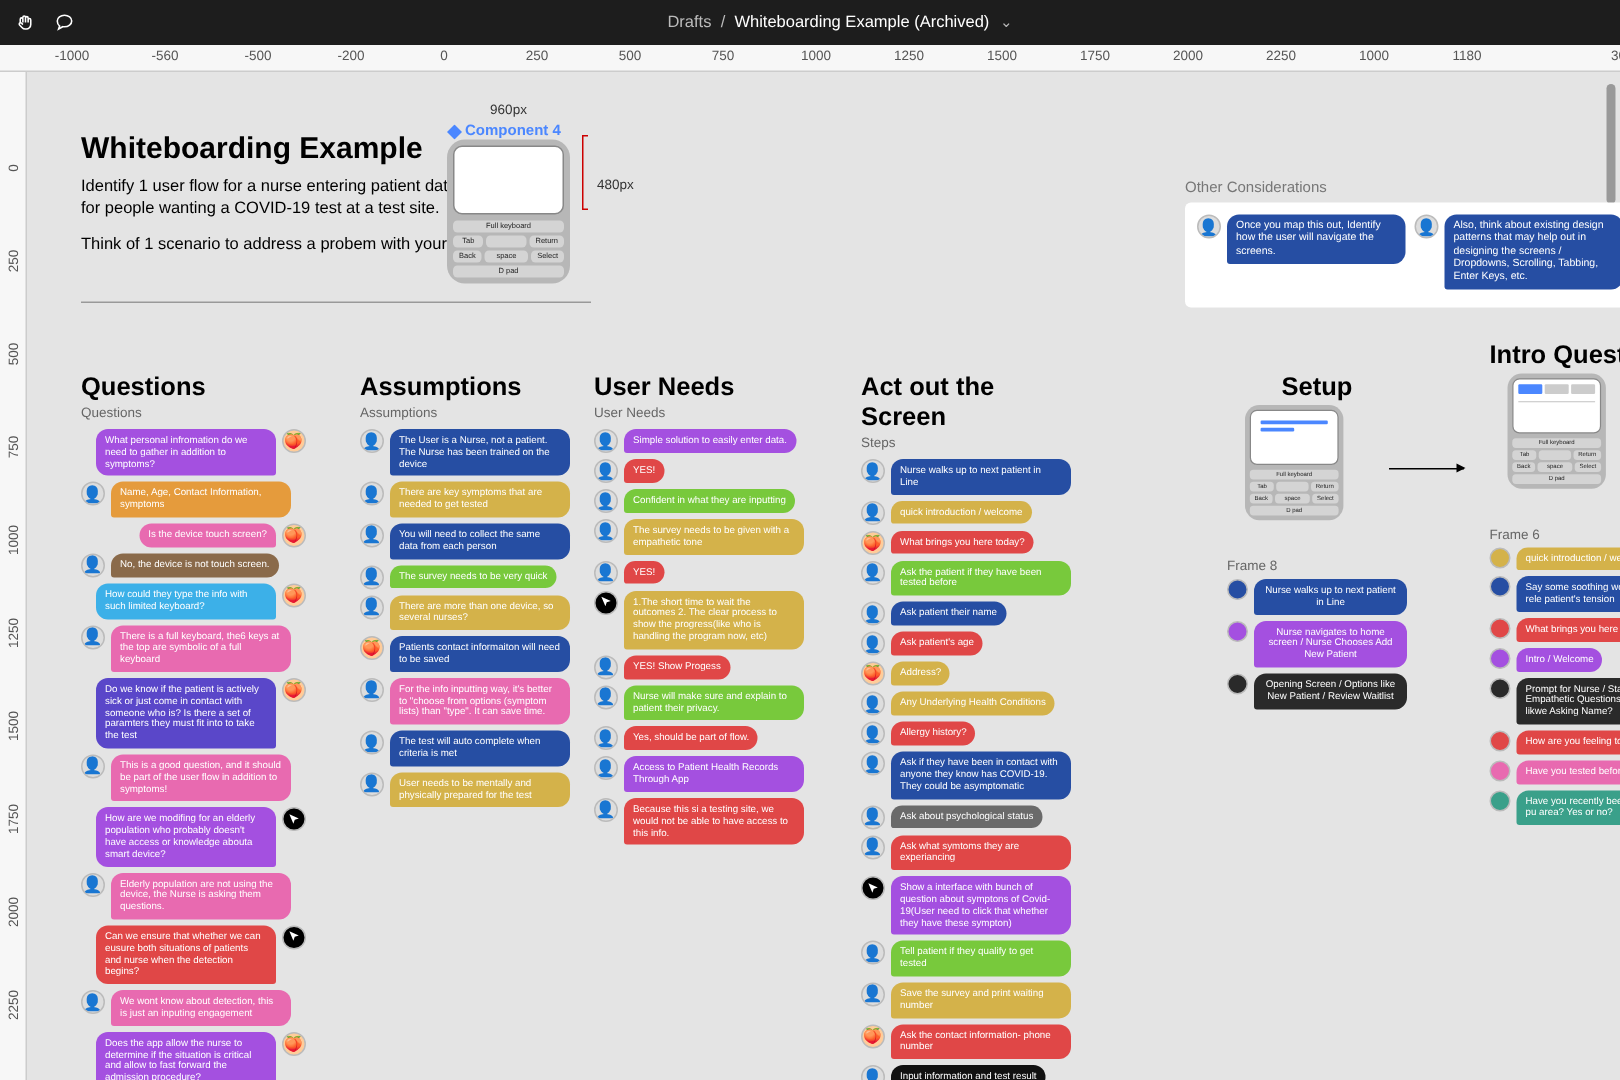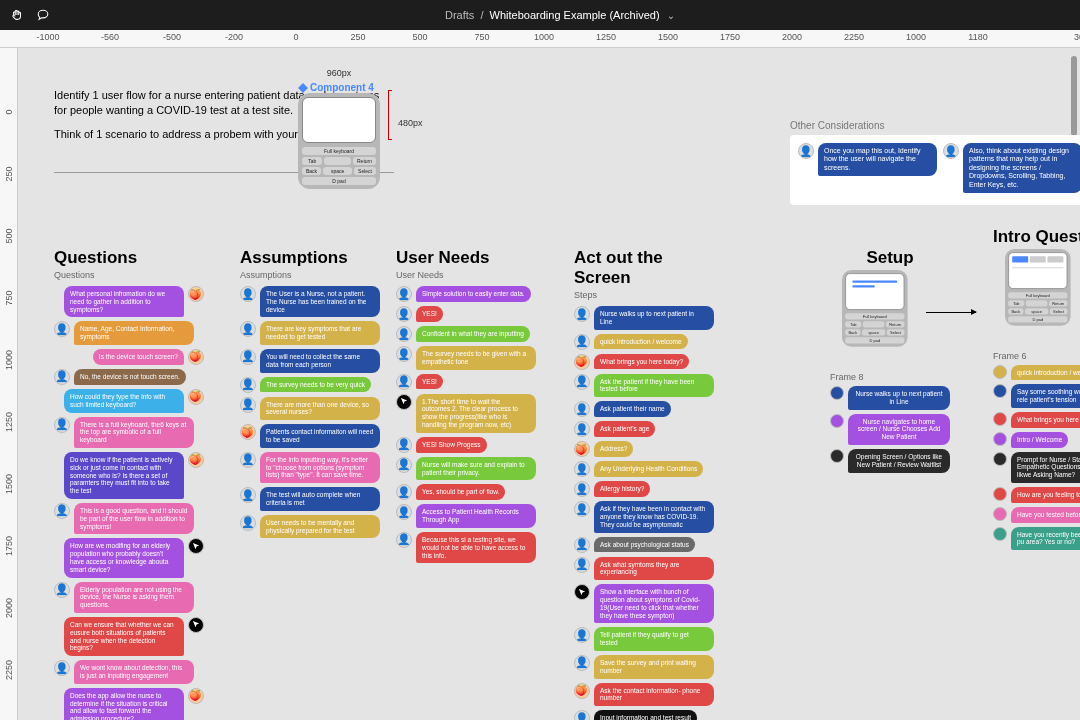--- a/index.html
+++ b/index.html
@@ -38,21 +38,21 @@
   .key.wide { flex:2; }
 
   
   .col { position:absolute; top:200px; }
   .col h2 { font-size:17px; font-weight:700; margin-bottom:2px; }
   .col .sub { font-size:9px; color:#666; margin-bottom:6px; }
   .col-q { left:36px; width:150px; }
   .col-a { left:222px; width:150px; }
   .col-u { left:378px; width:150px; }
   .col-s { left:556px; width:150px; }
-  .col-setup { left:800px; width:120px; top:200px; text-align:center;margin-left:12px;}
+  .col-setup { left:800px; width:120px; top:200px; text-align:center;}
   .col-iq { left:975px; width:120px; top:180px;}
 
   
   .bubble-row { display:flex; align-items:flex-start; gap:4px; margin-bottom:4px; }
   .bubble-row.right { flex-direction:row-reverse; }
   .av { width:16px; height:16px; border-radius:50%; flex-shrink:0; background:#ddd; display:flex; align-items:center; justify-content:center; font-size:10px; overflow:hidden; border:1px solid #bbb;}
   .av.peach { background:#ffcc99;}
   .av.emoji::before{content:"👤"; font-size:11px;}
   .av.cursor { background:#000; color:#fff; }
   .av.cursor svg { width:9px; height:9px;}
@@ -140,20 +140,21 @@
     <span style="top: 436px;">1500</span>
     <span style="top: 498px;">1750</span>
     <span style="top: 560px;">2000</span>
     <span style="top: 622px;">2250</span>
   </div>
 
 <div class="canvas">
   <div class="scroll-thumb"></div>
 
   <div class="intro">
+    <h1>Whiteboarding Example</h1>
     <p>Identify 1 user flow for a nurse entering patient data and symptoms for people wanting a COVID-19 test at a test site.</p>
     <p>Think of 1 scenario to address a probem with your flow.</p>
     <hr class="hr">
   </div>
 
   <div class="phone">
     <div class="phone-label top">960px</div>
     <div class="comp-label">
       <svg viewBox="0 0 10 10">
           <path fill="#4b87ff" d="M5 0l5 5-5 5L0 5z"></path>

